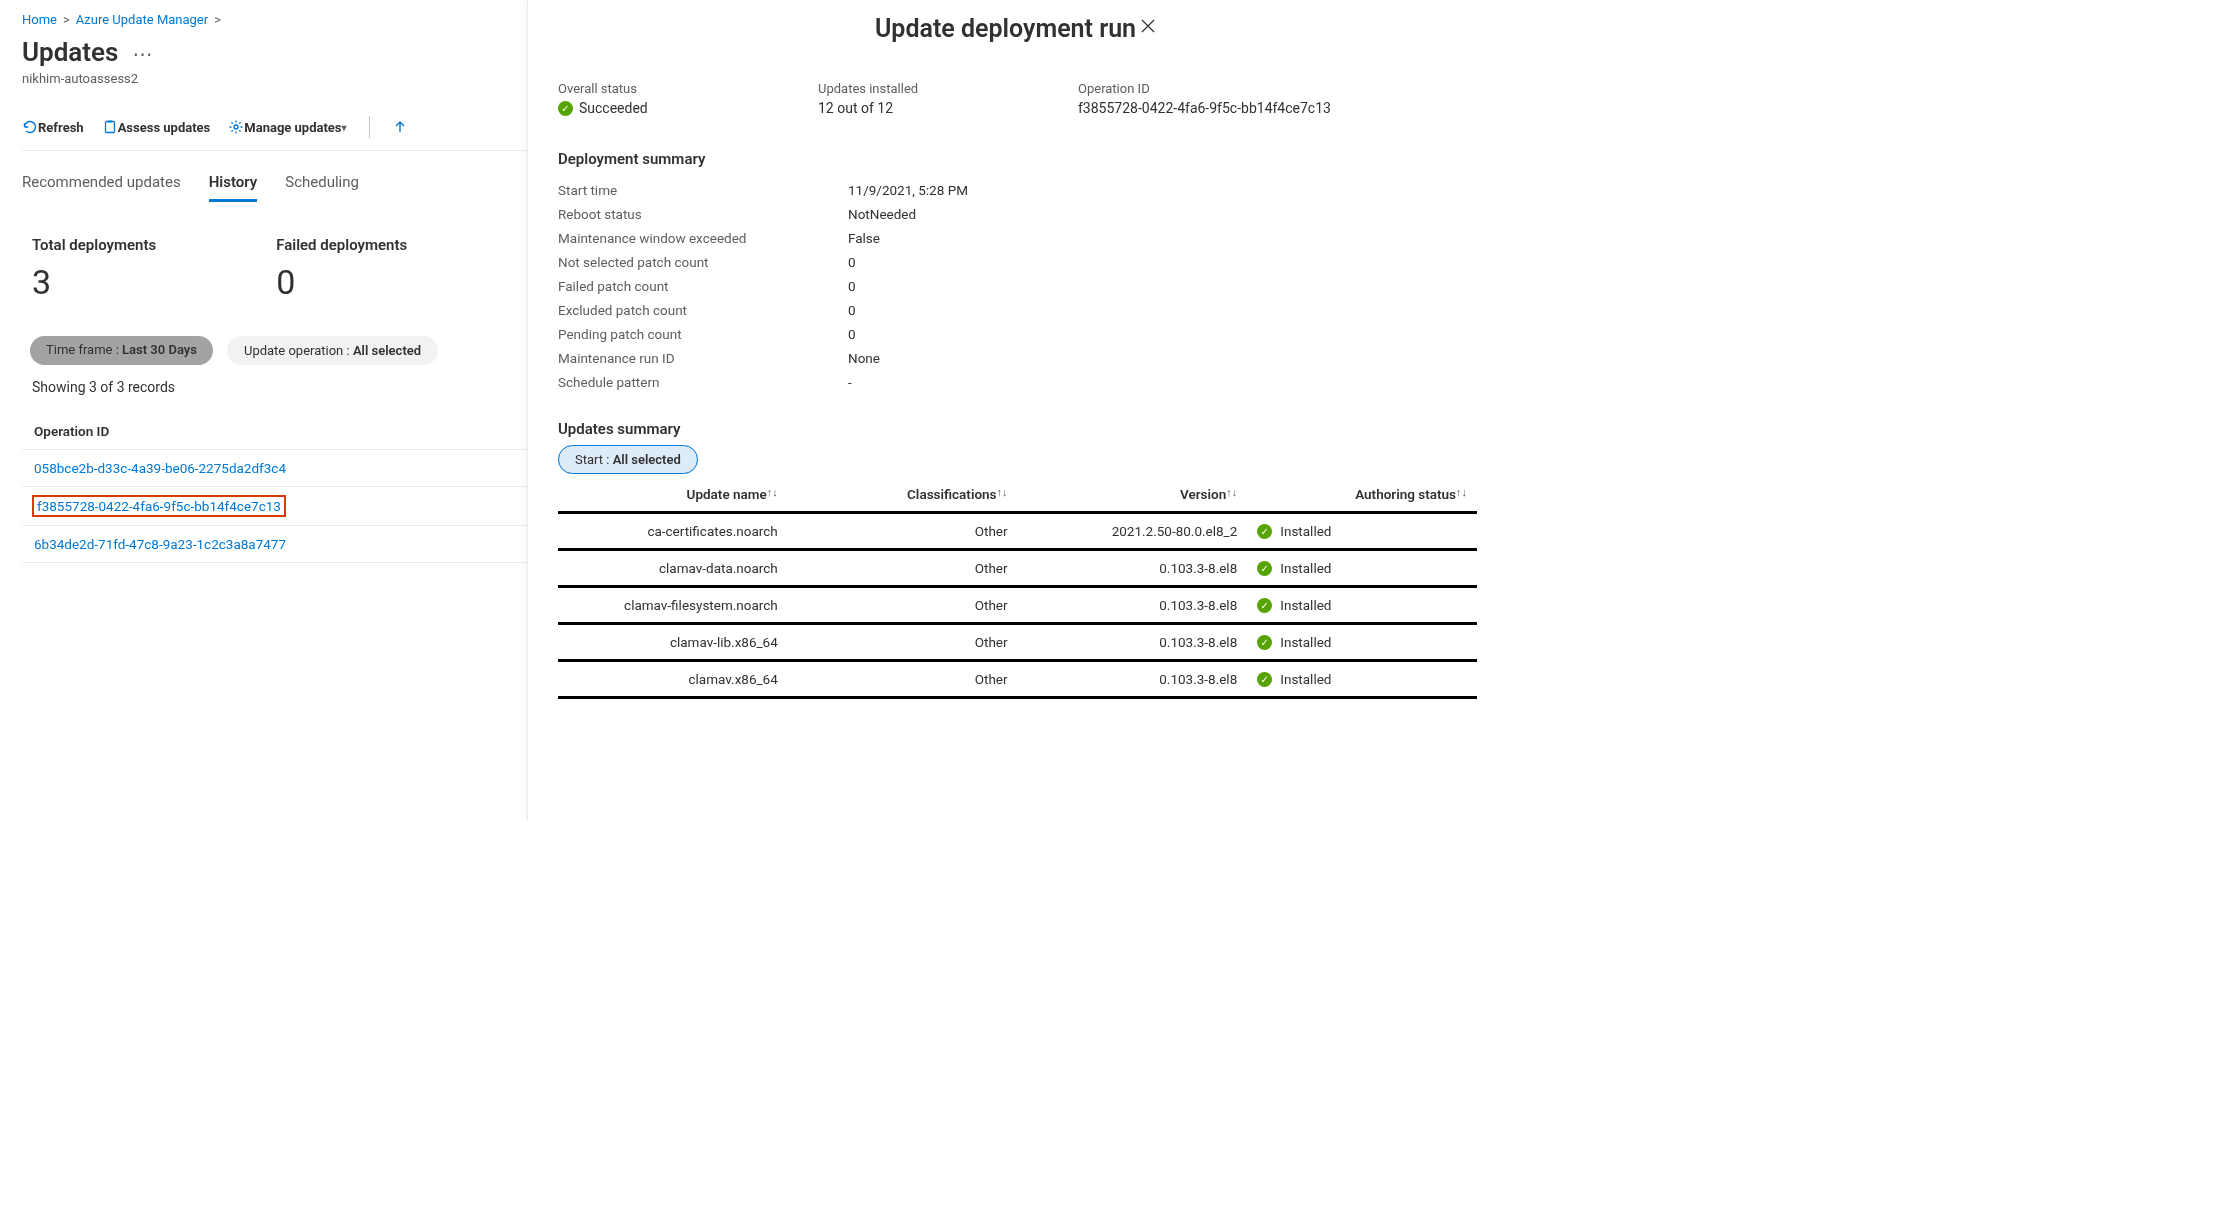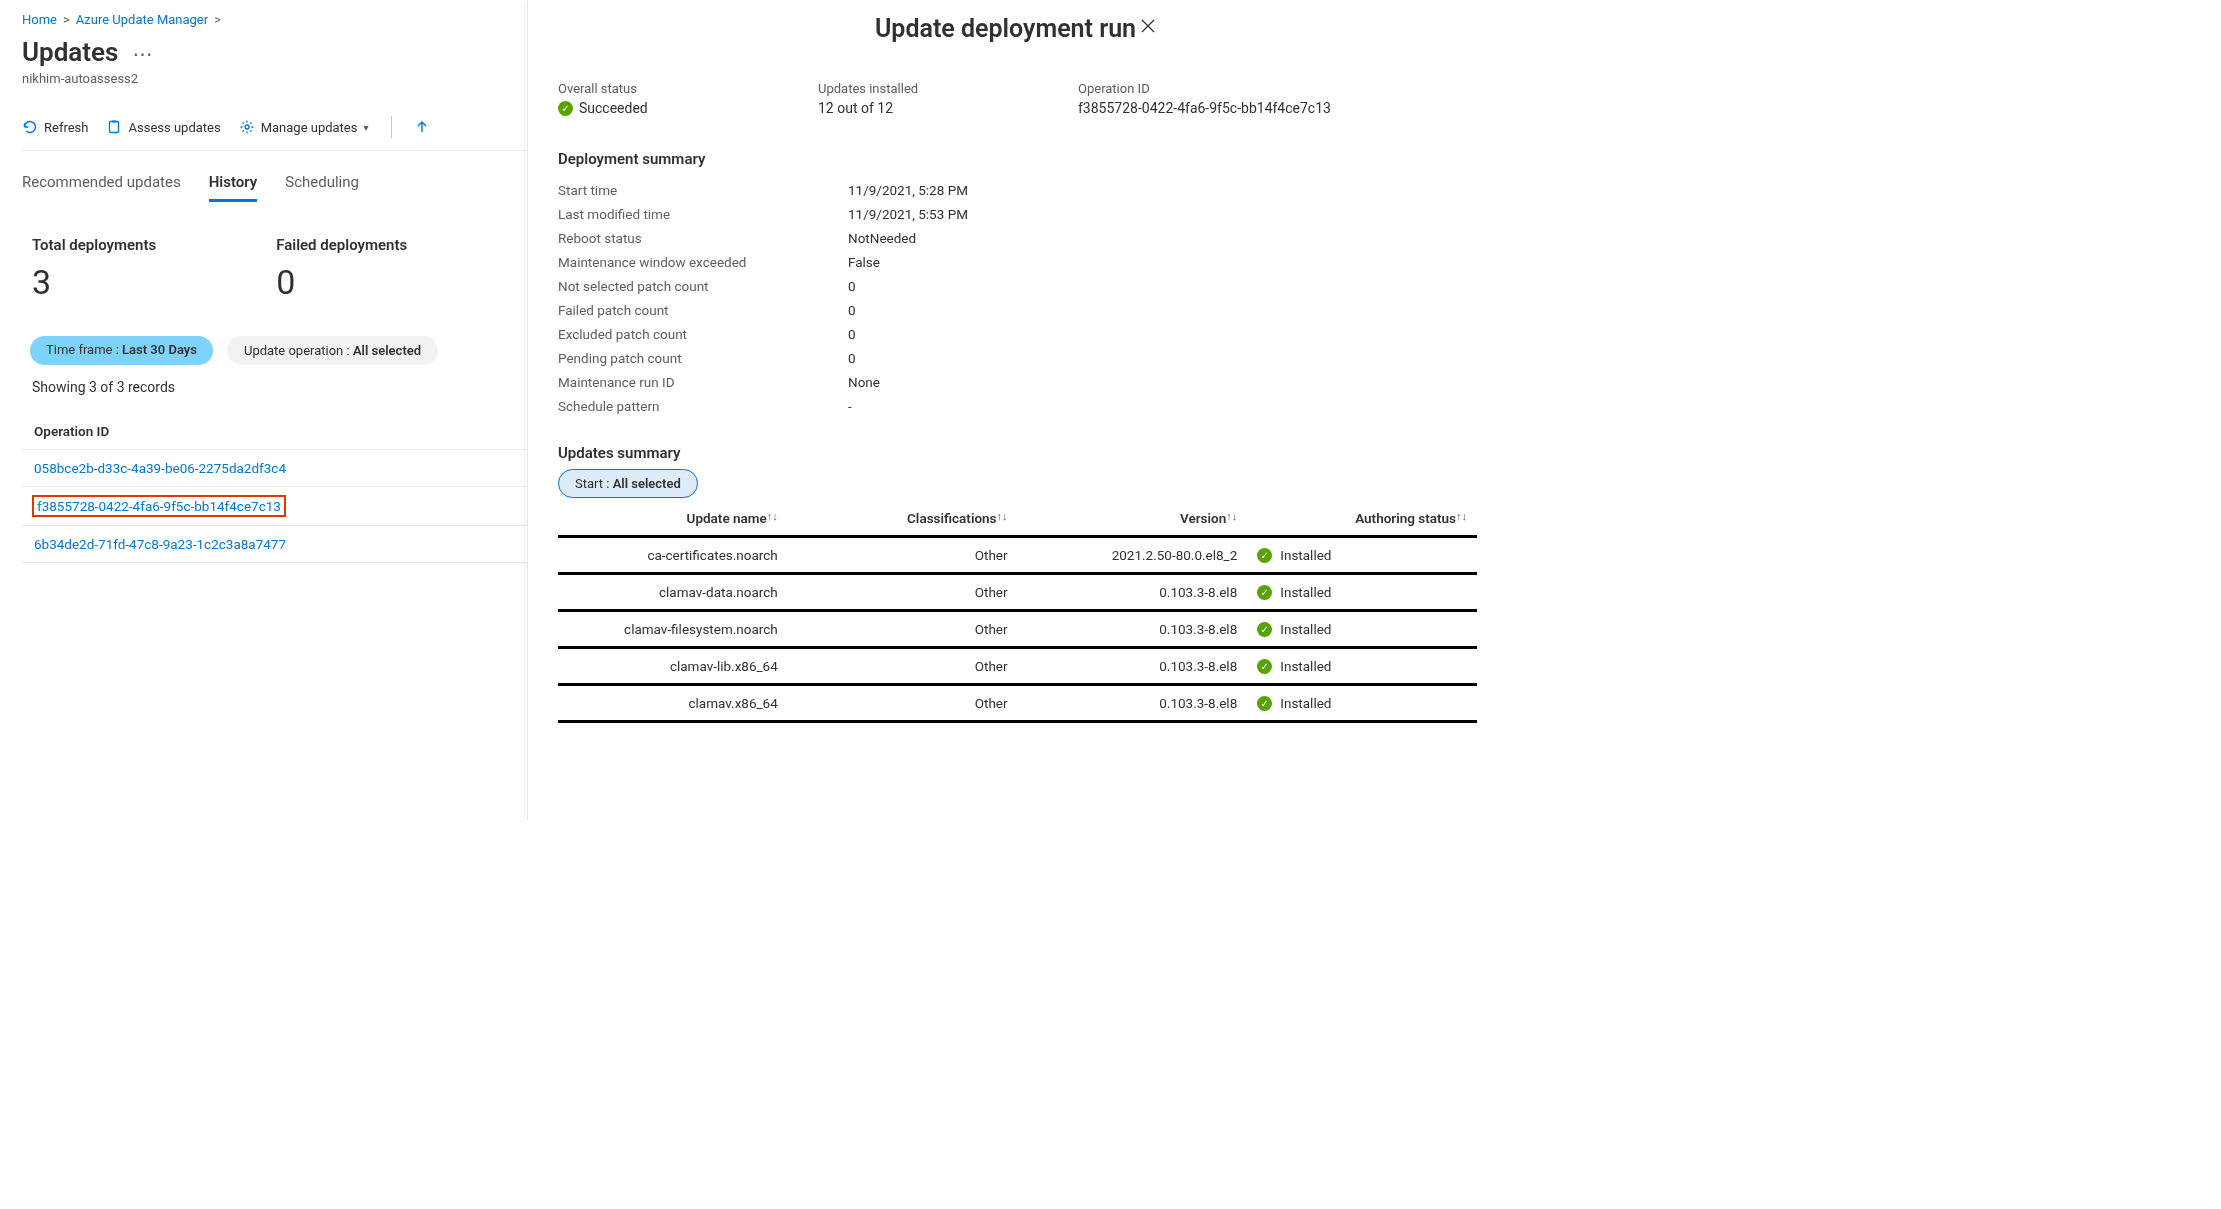--- a/index.html
+++ b/index.html
@@ -45,24 +45,24 @@
     display: flex;
     align-items: center;
     gap: 18px;
     padding: 8px 0 12px 0;
     border-bottom: 1px solid #edebe9;
     margin-bottom: 22px;
   }
   .toolbar .tb-item {
     display: flex;
     align-items: center;
-    gap: 6px;
     color: #323130;
     cursor: pointer;
     font-size: 13px;
+    font-weight: bold;
   }
   .toolbar .tb-icon { color: #0078d4; display:inline-flex; }
   .toolbar .sep-v { width:1px; height:22px; background:#c8c6c4; margin: 0 4px;}
   .chev-down { font-size: 10px; color:#605e5c; }
 
   .tabs {
     display: flex;
     gap: 28px;
     padding-bottom: 6px;
     margin-bottom: 28px;
@@ -74,21 +74,21 @@
     cursor: pointer;
   }
   .tab.active { color: #323130; font-weight: 600; border-bottom: 3px solid #0078d4; }
 
   .stats-row { display: flex; gap: 120px; margin: 0 10px 34px 10px; }
   .stat-label { font-size: 15px; font-weight: 600; color:#323130; margin-bottom: 8px;}
   .stat-value { font-size: 34px; font-weight: 400; }
 
   .pill-row { display:flex; gap:14px; margin: 0 0 14px 8px; }
   .pill {
-    background: #7dd3fc;
+    background: #a3a3a3;
     border-radius: 999px;
     padding: 6px 16px;
     font-size: 13px;
     color:#323130;
     cursor:pointer;
   }
   .pill .strong { font-weight:600; }
   .pill.plain { background:#ffffff; border:1px solid transparent;}
   .pill.summary-pill { background: #deecf9; border: 1.5px solid #0078d4; }
   .pill.gray { background:#f3f2f1; }
@@ -323,24 +323,20 @@
       <div class="tc-label">Operation ID</div>
       <div class="tc-val tc-mono">f3855728-0422-4fa6-9f5c-bb14f4ce7c13</div>
     </div>
   </div>
 
   <div class="section-title">Deployment summary</div>
   <div id="summary-kv">
       <div class="kv">
         <div class="k">Start time</div>
         <div class="v">11/9/2021, 5:28 PM</div>
-      </div>
-      <div class="kv">
-        <div class="k">Last modified time</div>
-        <div class="v">11/9/2021, 5:53 PM</div>
       </div>
       <div class="kv">
         <div class="k">Reboot status</div>
         <div class="v">NotNeeded</div>
       </div>
       <div class="kv">
         <div class="k">Maintenance window exceeded</div>
         <div class="v">False</div>
       </div>
       <div class="kv">

